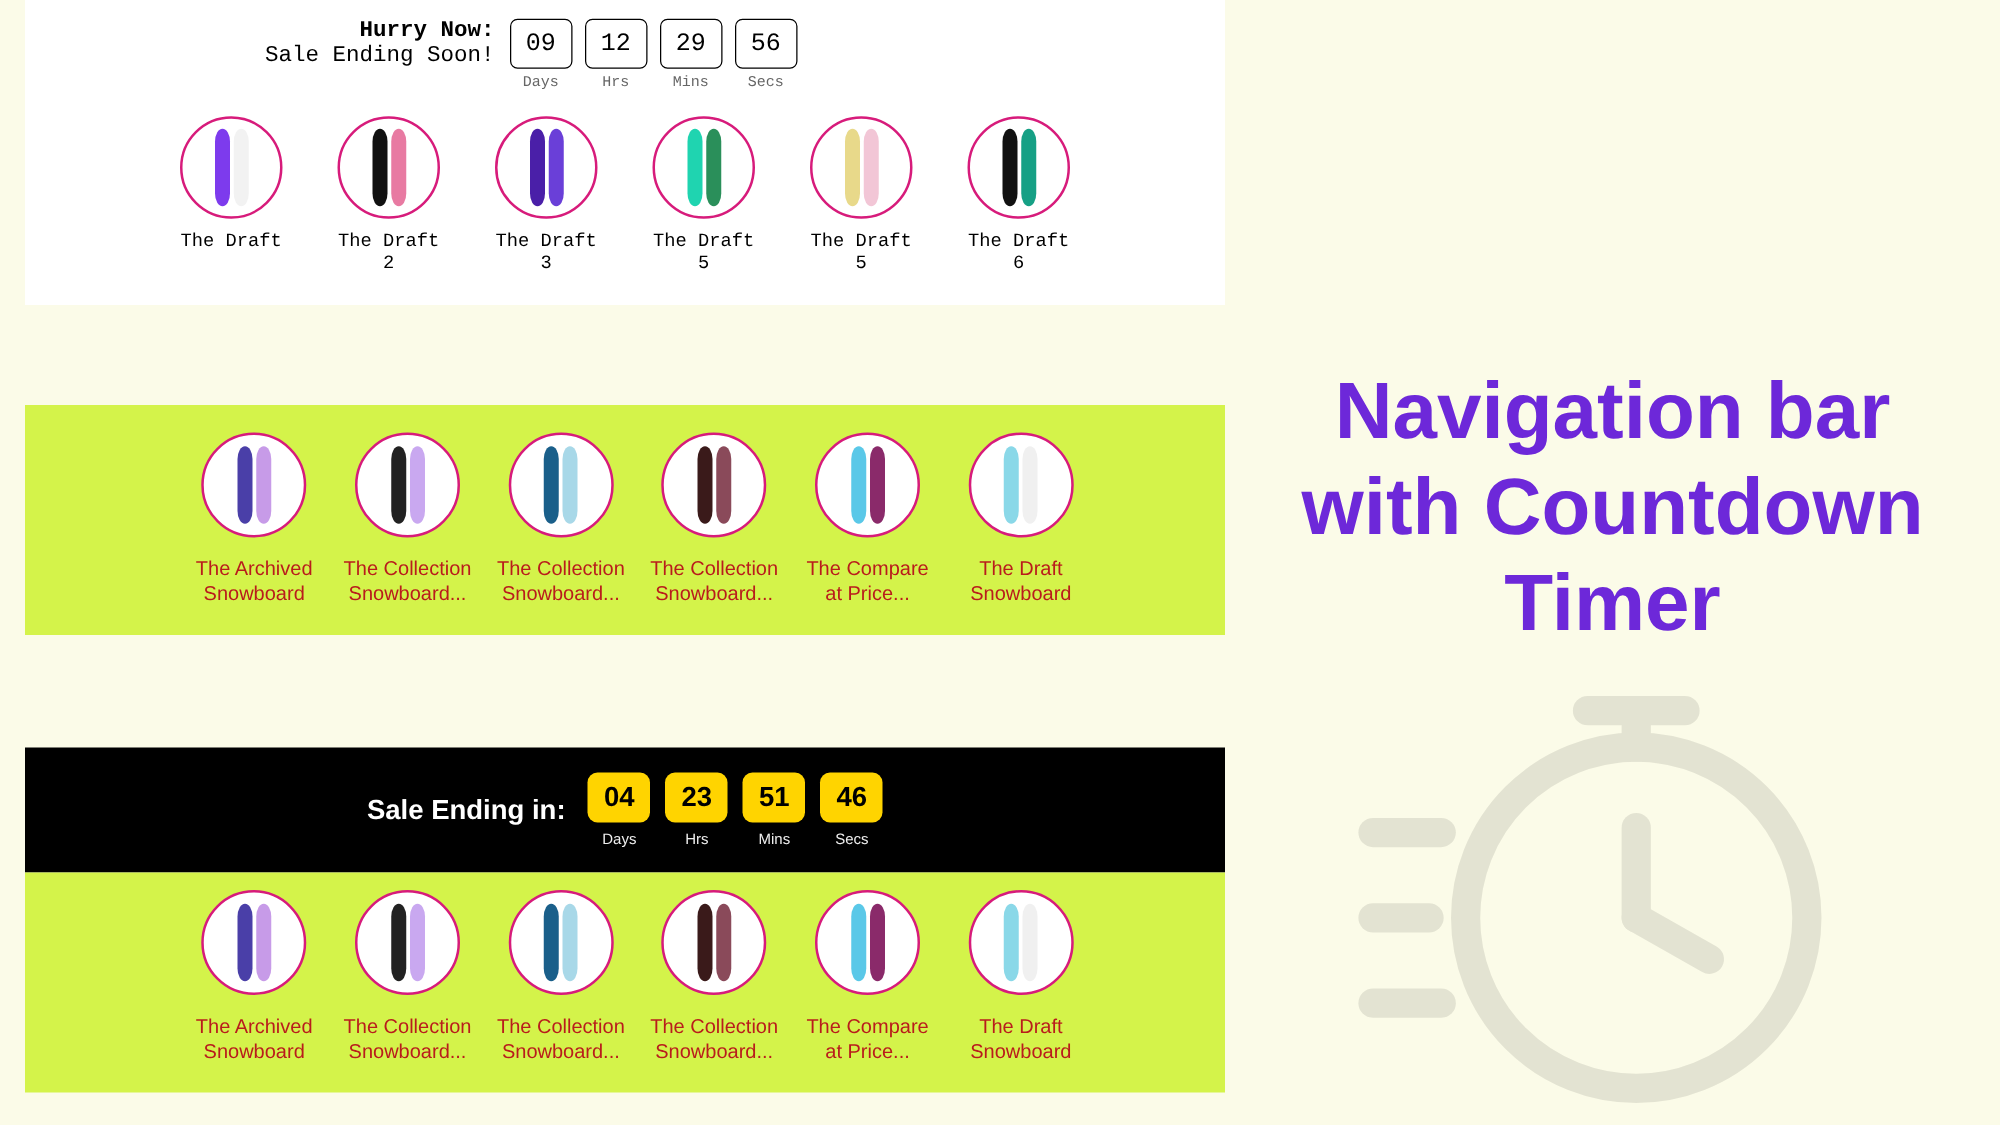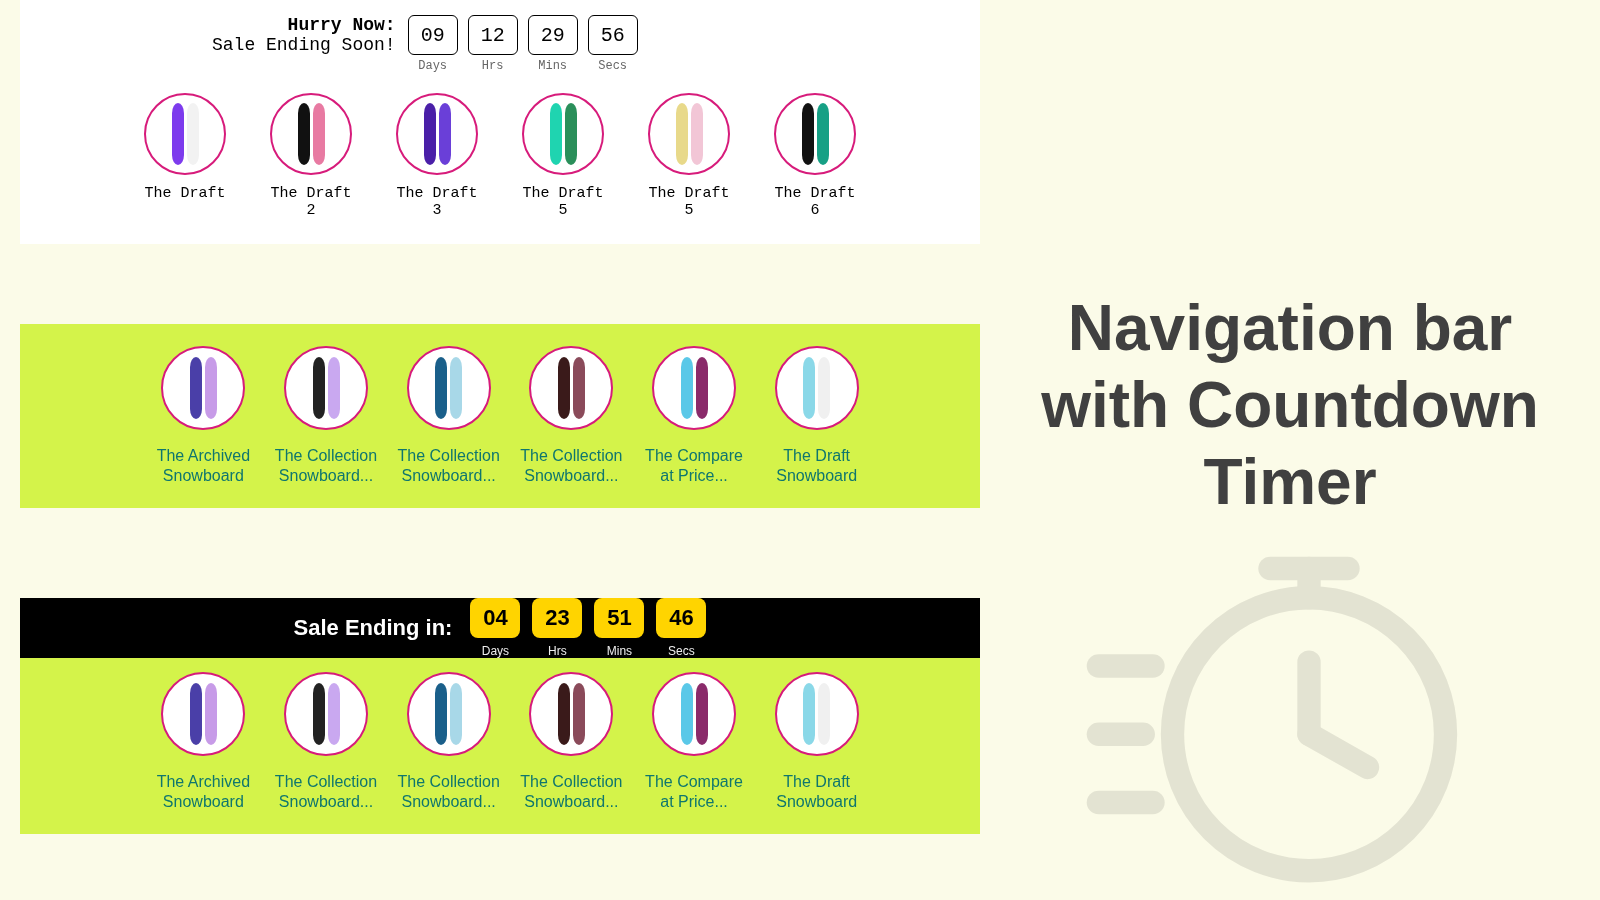--- a/index.html
+++ b/index.html
@@ -64,26 +64,26 @@
   }
   .items-row2 { display: flex; justify-content: flex-start; gap: 16px; }
   .item2 { text-align: center; width: 120px;}
   .circle2 {
     width: 84px; height: 84px; border-radius: 50%;
     border: 2px solid #d71b7b; background: #fff;
     margin: 0 auto 16px;
     display: flex; align-items: center; justify-content: center;
     gap: 3px;
   }
-  .item-label2 { font-size: 16px; color: #0f766e; line-height: 1.25;}
+  .item-label2 { font-size: 16px; color: #b91c1c; line-height: 1.25;}
   
   .panel3-wrap { margin-top: 90px; }
   .panel-black {
     background: #000; color: #fff;
-    padding: 0 0;
+    padding: 20px 0;
     display: flex; align-items: center; justify-content: center;
     gap: 18px;
   }
   .sale-ending-title { font-weight: bold; font-size: 22px; }
   .count-row-yellow { display: flex; gap: 12px; }
   .count-unit-y { text-align: center; }
   .count-box-y {
     width: 50px; height: 40px; border-radius: 8px;
     background: #ffd400; color: #000;
     display: flex; align-items: center; justify-content: center;
@@ -95,21 +95,21 @@
     padding: 14px 110px 22px 130px;
   }
   
   .title-box {
     position: absolute;
     left: 1005px; top: 290px; width: 570px;
     text-align: center;
     font-family: Arial, Helvetica, sans-serif;
   }
   .title-box h1 {
-    font-size: 64px; font-weight: 900; line-height: 1.2; color: #404040;
+    font-size: 64px; font-weight: 900; line-height: 1.2; color: #6d28d9;
   }
   .timer-icon {
     position: absolute; left: 1060px; top: 510px; width: 420px; height: 390px;
     opacity: 0.09;
   }
 </style>
 </head>
 <body>
 
 <div class="left-col">

